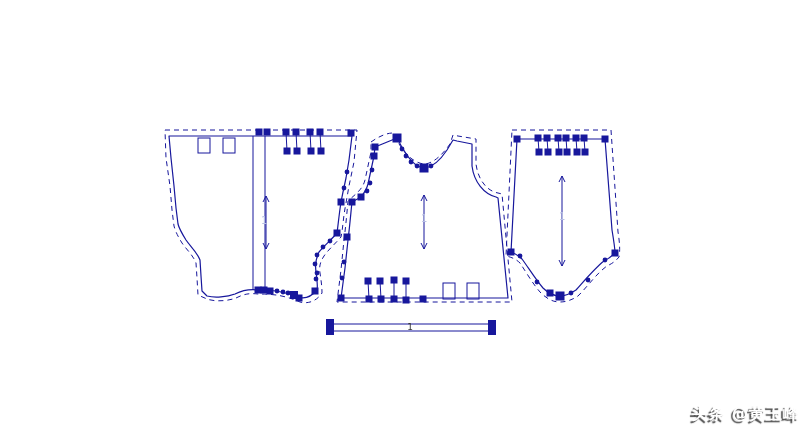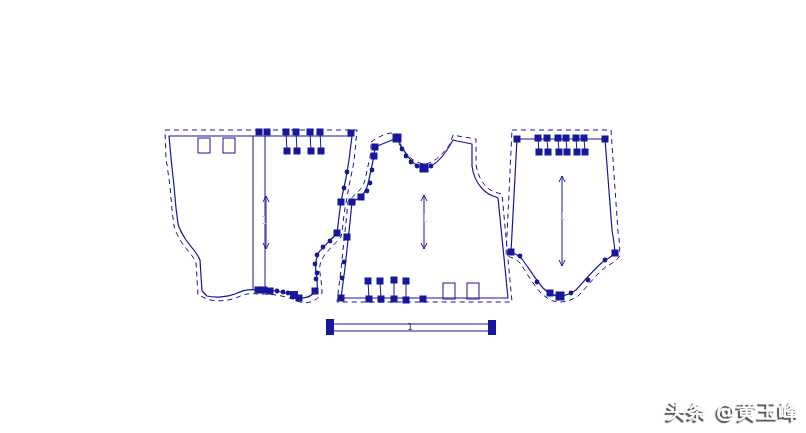--- a/index.html
+++ b/index.html
@@ -14,21 +14,21 @@
   .solid{fill:none;stroke:var(--ink,#17179c);stroke-width:1.2;stroke-linejoin:round;stroke-linecap:round;}
   .thin{fill:none;stroke:var(--ink,#17179c);stroke-width:1;}
   .dash{fill:none;stroke:var(--ink,#17179c);stroke-width:1;stroke-dasharray:5 4;}
   .pt{fill:var(--ink,#17179c);stroke:none;}
   .dotpt{fill:var(--ink,#17179c);stroke:none;}
   .faintlbl{fill:var(--faint,#b9c0e4);font-size:10px;font-family:"DejaVu Sans",sans-serif;}
   .scalelbl{fill:#333333;font-size:9px;font-family:"DejaVu Sans",sans-serif;text-anchor:middle;}
   .watermark{
     position:absolute;
     right:6px;bottom:8px;
-    font-size:20px;
+    font-size:16px;
     font-weight:bold;
     letter-spacing:1px;
     color:#ffffff;
     text-shadow:-2px 2px 1px rgba(45,45,45,0.85);
     white-space:nowrap;
     font-family:"DejaVu Sans","Liberation Sans",sans-serif;
   }
 </style>
 </head>
 <body>

